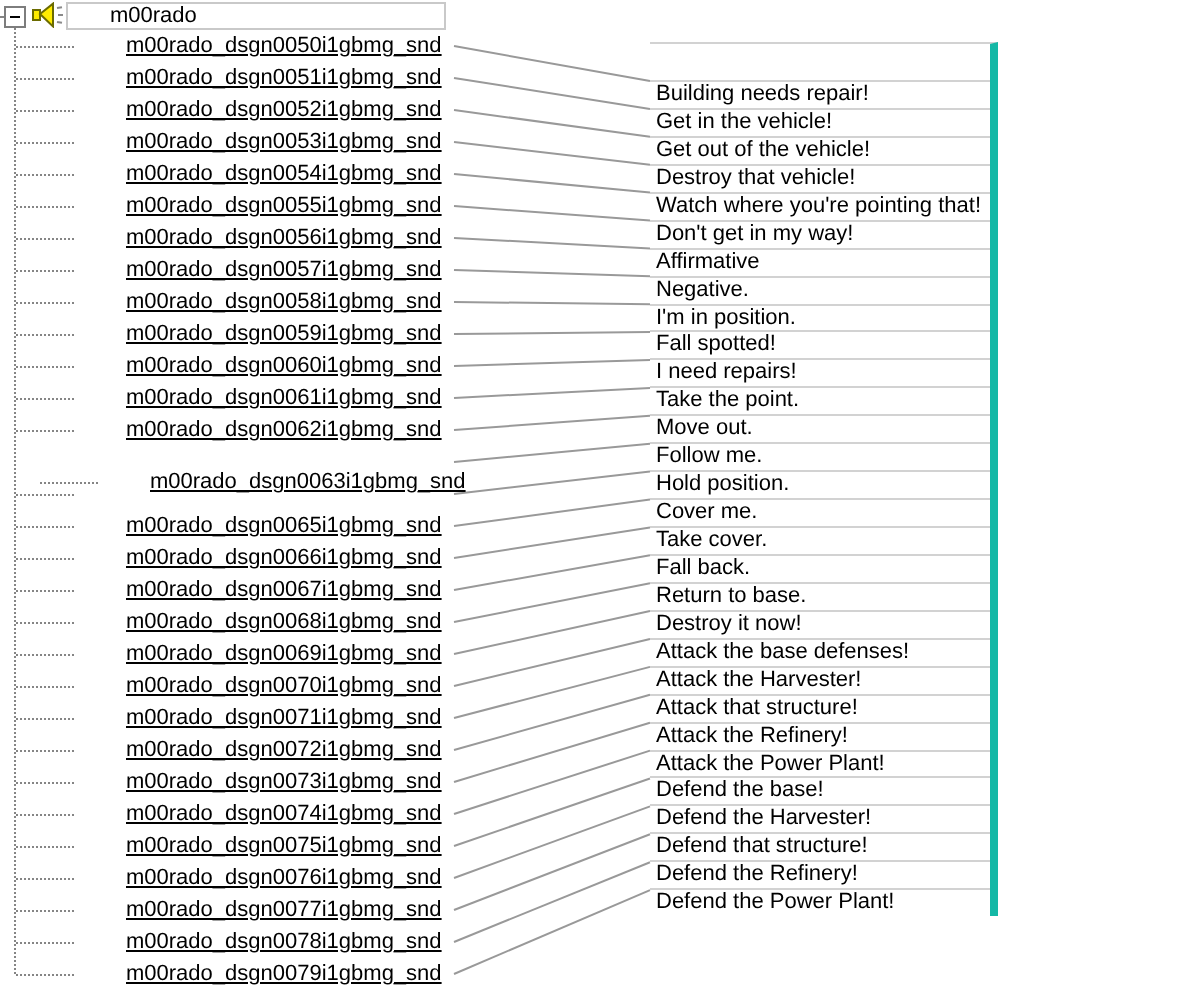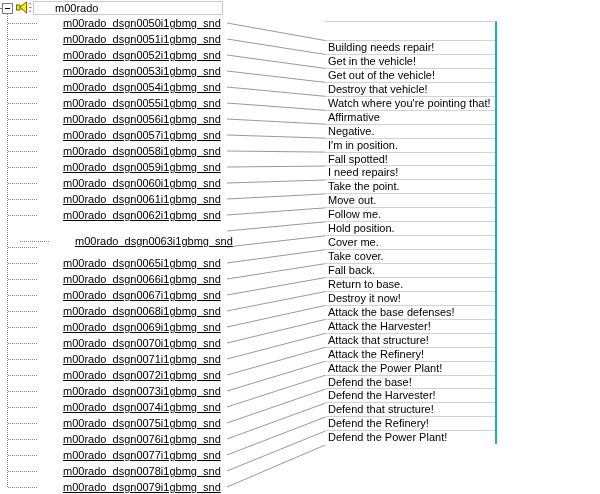--- a/index.html
+++ b/index.html
@@ -23,21 +23,21 @@
     border:1px solid #c9c9c9;display:flex;align-items:center;padding-left:21px;
   }
   .tree-item{position:absolute;left:0;width:100%;height:16px;}
   .stub{position:absolute;left:8px;top:8px;width:29px;border-top:1px dotted #858585;}
   .spk{position:absolute;left:40px;top:2px;}
   .root-row .spk{left:16px;top:1px;}
   .item-label{position:absolute;left:63px;top:0;height:16px;display:flex;align-items:center;white-space:nowrap;text-decoration:underline;}
   
   #panel{
     position:absolute;left:325px;top:21px;width:170px;
-    border-top:1px solid #d2d2d2;border-right:2px solid #14b8a6;
+    border-top:1px solid #d2d2d2;border-right:4px solid #14b8a6;
   }
   #panel .spacer{height:18px;}
   .transcript-row{
     height:13.95px;box-sizing:border-box;border-top:1px solid #d2d2d2;
     padding-left:3px;line-height:13.5px;white-space:nowrap;overflow:visible;
   }
 </style>
 </head>
 <body>
 
@@ -247,20 +247,21 @@
   </div>
     </div>
 
   <div id="panel">
     <div class="spacer"></div>
   <div class="transcript-row">Building needs repair!</div>
       <div class="transcript-row">Get in the vehicle!</div>
       <div class="transcript-row">Get out of the vehicle!</div>
       <div class="transcript-row">Destroy that vehicle!</div>
       <div class="transcript-row">Watch where you're pointing that!</div>
+      <div class="transcript-row">Don't get in my way!</div>
       <div class="transcript-row">Affirmative</div>
       <div class="transcript-row">Negative.</div>
       <div class="transcript-row">I'm in position.</div>
       <div class="transcript-row">Fall spotted!</div>
       <div class="transcript-row">I need repairs!</div>
       <div class="transcript-row">Take the point.</div>
       <div class="transcript-row">Move out.</div>
       <div class="transcript-row">Follow me.</div>
       <div class="transcript-row">Hold position.</div>
       <div class="transcript-row">Cover me.</div>

